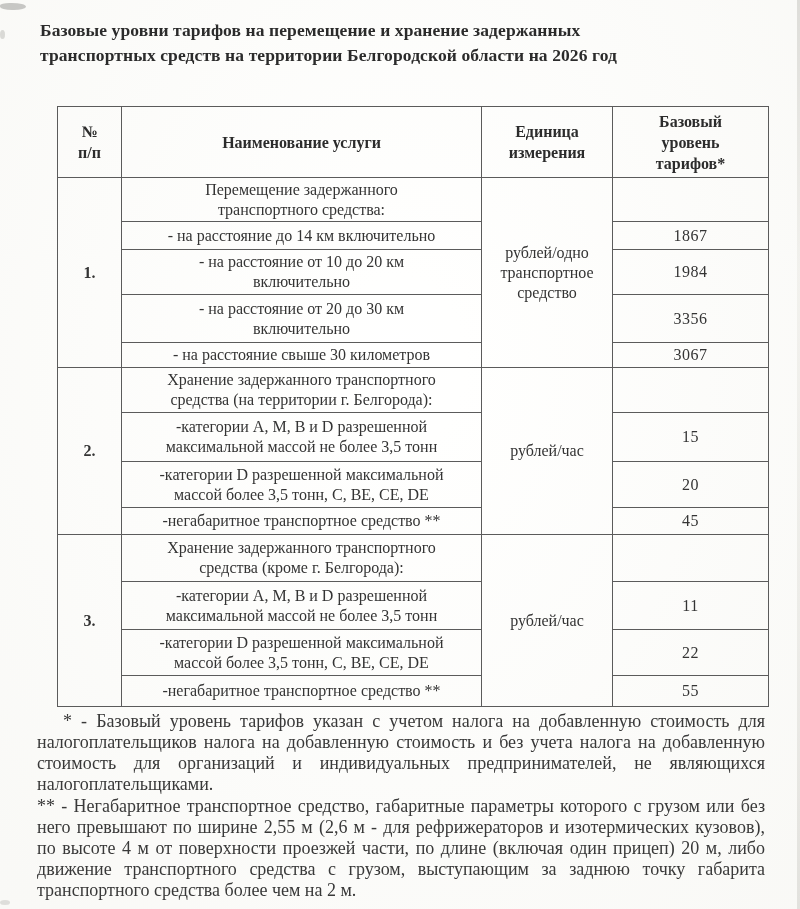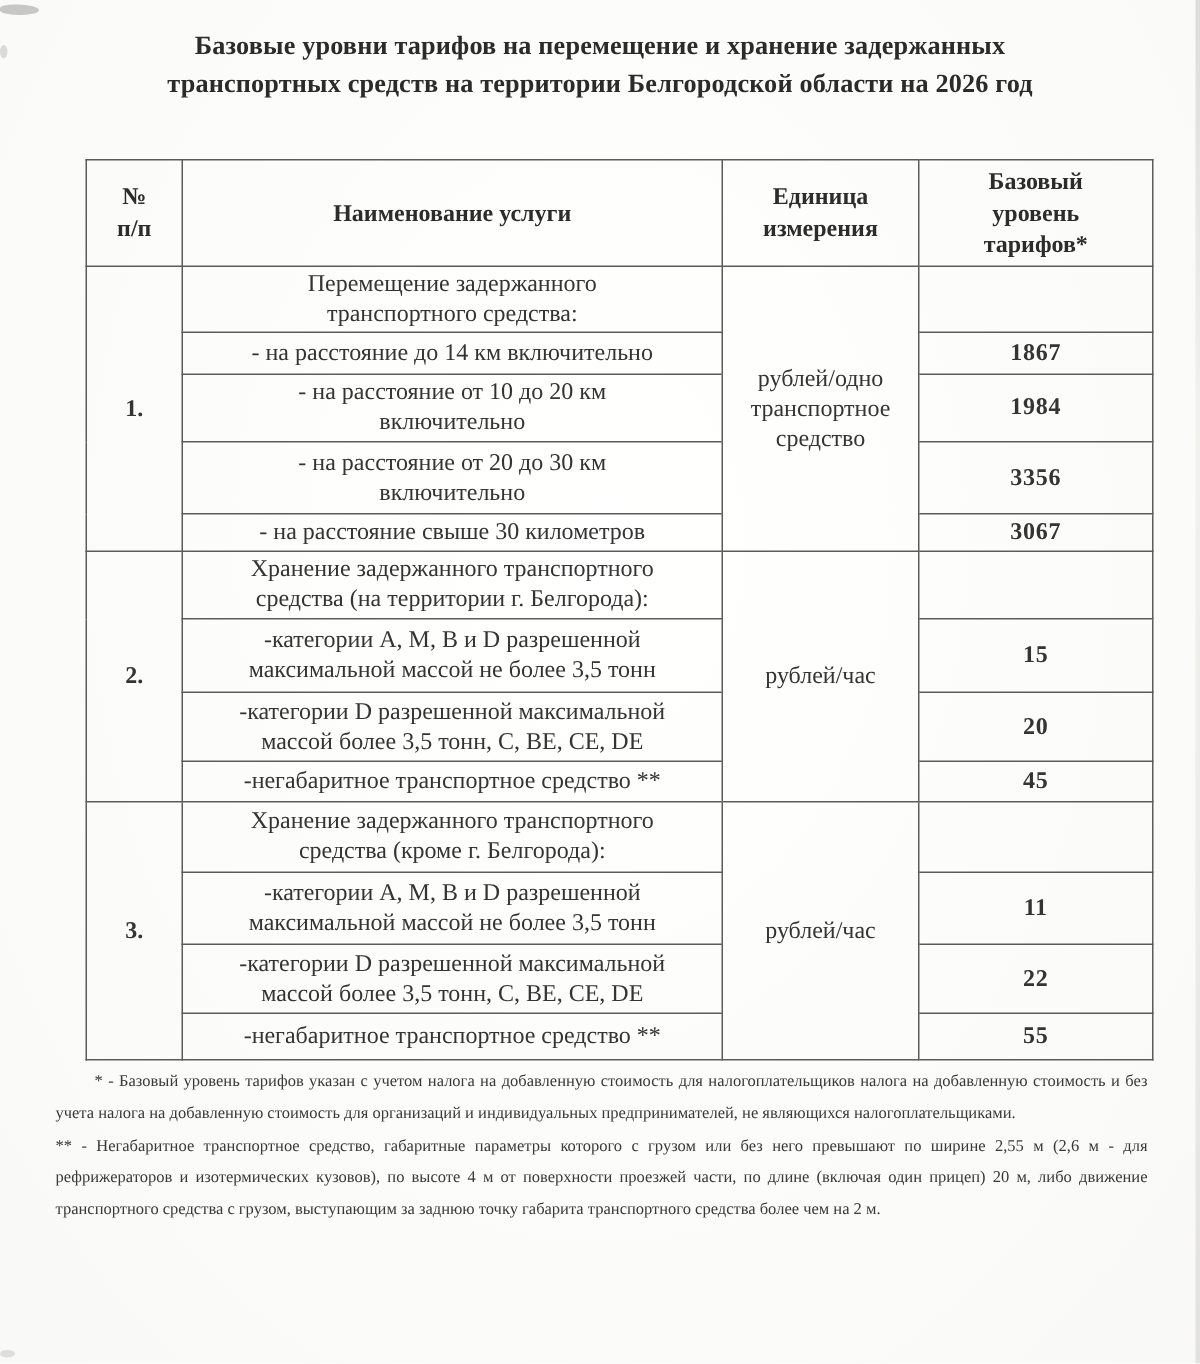--- a/index.html
+++ b/index.html
@@ -15,21 +15,20 @@
   .page {
     position: absolute; inset: 0;
     filter: blur(0.3px) contrast(1.02);
     background:
       radial-gradient(ellipse at 50% 40%, rgba(255,255,255,0.6), rgba(225,224,218,0.18) 95%),
       #fcfcfa;
   }
   .title {
     position: absolute;
     top: 18px; left: 40px; width: 720px;
-    text-align: center;
     font-weight: bold;
     font-size: 17.5px;
     line-height: 25px;
     color: #2d2d2d;
     white-space: pre-line;
     letter-spacing: 0.1px;
   }
   table.tariffs {
     position: absolute;
     top: 106px; left: 57px;
@@ -47,25 +46,25 @@
     padding: 1px 6px;
     white-space: pre-line;
     overflow: hidden;
   }
   table.tariffs th {
     font-weight: bold;
     color: #2e2e2e;
     line-height: 21px;
   }
   td.num { font-weight: bold; }
-  td.val { font-size: 16.5px; letter-spacing: 0.5px; font-weight: bold; }
+  td.val { font-size: 16.5px; letter-spacing: 0.5px; }
   .footnotes {
     position: absolute;
     top: 711px; left: 37px; width: 728px;
-    font-size: 11px;
+    font-size: 18px;
     line-height: 21px;
     text-align: justify;
     color: #3a3a3a;
   }
   .footnotes p { margin: 0 0 1px 0; }
   .footnotes p.fn-first { text-indent: 26px; }
   
   .art { position: absolute; pointer-events: none; }
   .art-tl { top: 3px; left: 0; width: 26px; height: 7px; background: #6a6a66; opacity: .35; border-radius: 40% 60% 50% 50%; }
   .art-left { top: 30px; left: 0; width: 5px; height: 9px; background: #8d8d88; opacity: .3; border-radius: 50%; }

